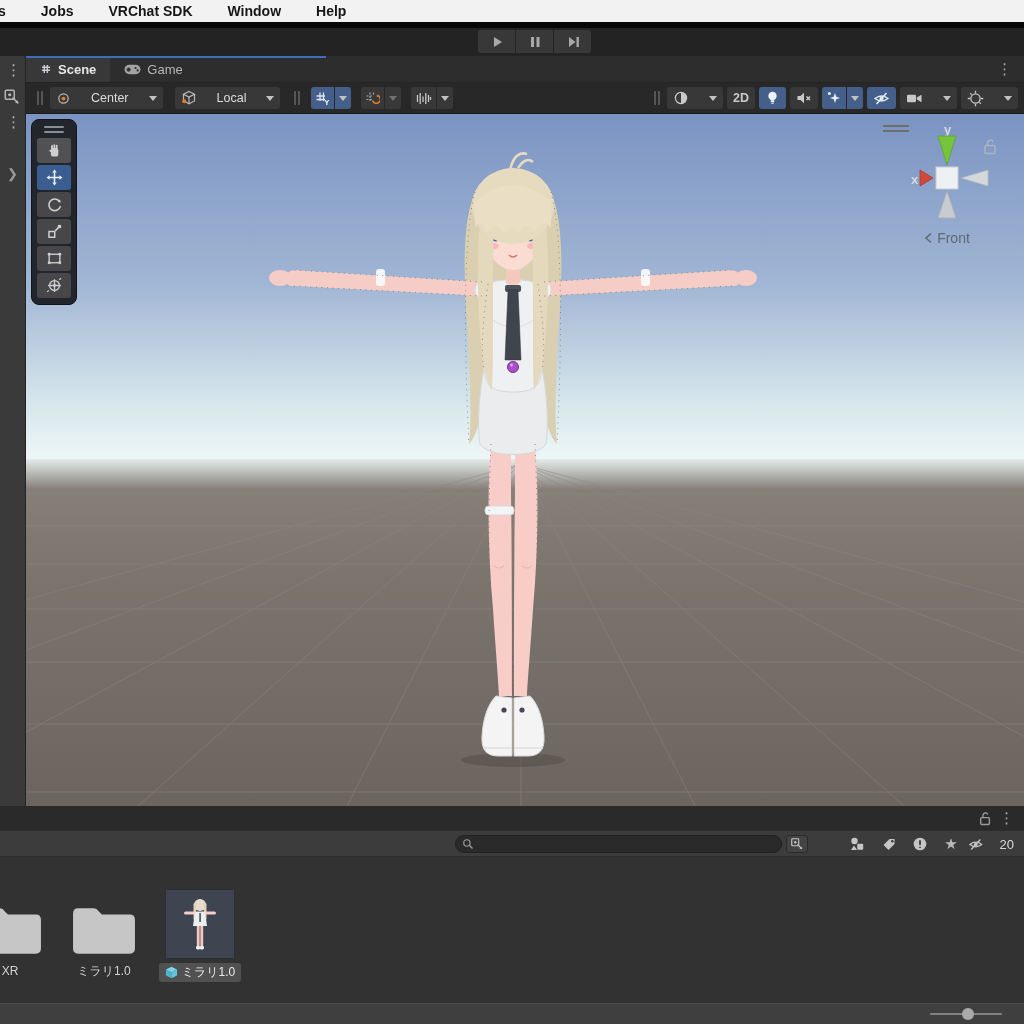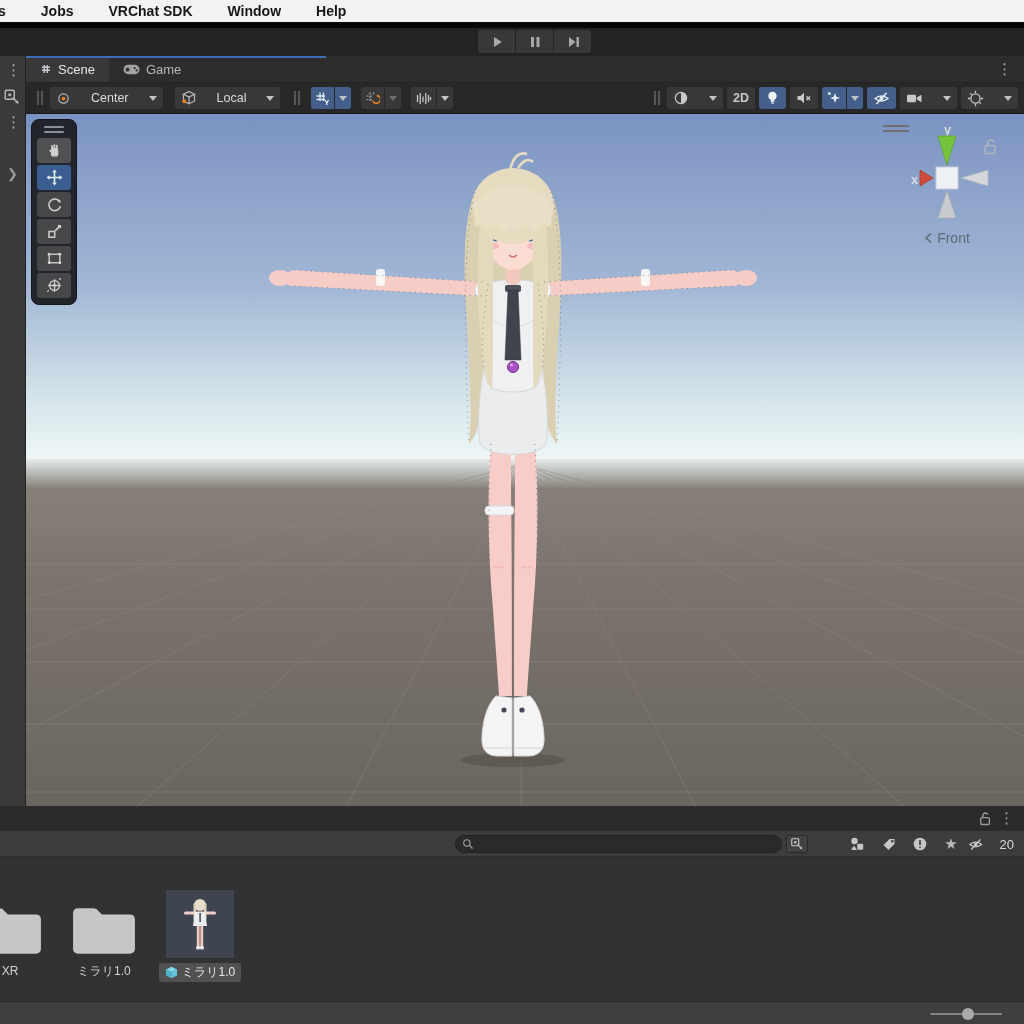--- a/index.html
+++ b/index.html
@@ -23,21 +23,21 @@
   .main{position:absolute;top:56px;left:0;width:1024px;height:750px;display:flex;}
   .leftstrip{width:25px;background:#3a3a3a;border-right:1px solid #222;position:relative;flex:none;}
   .leftstrip .kebab{position:absolute;left:6px;color:#b5b5b5;font-size:15px;line-height:1;}
   .leftstrip .picker-slot{position:absolute;left:3px;}
   .leftstrip .chev{position:absolute;left:7px;color:#9a9a9a;font-size:13px;}
 
   .scenepanel{flex:1;display:flex;flex-direction:column;position:relative;min-width:0;}
   .tabbar{height:26px;background:#2d2d2d;display:flex;position:relative;border-bottom:1px solid #242424;}
   .tabbar::before{content:'';position:absolute;top:0;left:0;width:300px;height:2px;background:#3d6eb5;z-index:2;}
   .tab{display:flex;align-items:center;gap:6px;padding:0 14px;font-size:13px;color:#b6b6b6;height:100%;box-sizing:border-box;}
-  .tab.active{background:#383838;color:#e6e6e6;}
+  .tab.active{background:#383838;color:#e6e6e6;font-weight:bold;}
   .tab-kebab{position:absolute;right:12px;top:5px;color:#a8a8a8;font-size:15px;line-height:1;}
 
   .scenetoolbar{height:30px;background:#282828;position:relative;border-bottom:1px solid #1b1b1b;}
   .stb-left{position:absolute;left:8px;top:4px;display:flex;align-items:center;gap:4px;}
   .stb-right{position:absolute;right:6px;top:4px;display:flex;align-items:center;gap:4px;}
   .handlebars{display:flex;gap:2px;margin:0 3px;}
   .handlebars i{display:block;width:2px;height:14px;background:#555;}
   .tbtn{height:22px;background:#383838;border-radius:3px;display:flex;align-items:center;justify-content:center;gap:20px;padding:0 6px;color:#dcdcdc;font-size:12.5px;box-sizing:border-box;}
   .tbtn.blue{background:#44608a;}
   .tbtn.narrow{padding:0 4px;}

